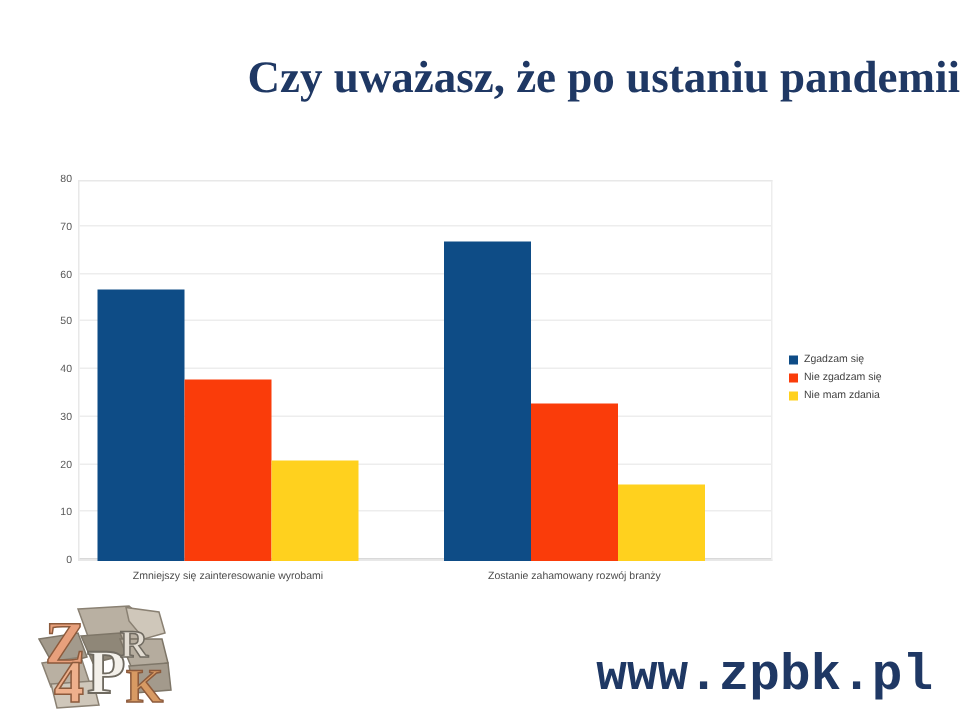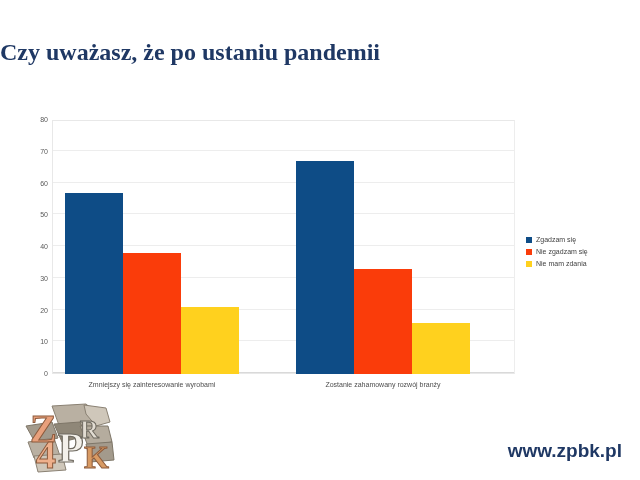--- a/index.html
+++ b/index.html
@@ -15,24 +15,24 @@
     font-family: "Liberation Sans", sans-serif;
     background: #ffffff;
   }
 
   
   #slide-title {
     position: absolute;
     left: 0;
     top: 34px;
     width: 640px;
-    text-align: left;
+    text-align: right;
     font-family: "Liberation Serif", serif;
     font-weight: bold;
-    font-size: 24px;
+    font-size: 30px;
     line-height: 36px;
     color: #1F3864;
     letter-spacing: 0px;
     white-space: nowrap;
   }
 
   
   #chart-object {
     position: absolute;
     left: 18px;
@@ -131,23 +131,23 @@
     color: #3f3f3f;
     white-space: nowrap;
     font-family: "Liberation Sans", sans-serif;
   }
 
   
   #footer-url {
     position: absolute;
     right: 18px;
     bottom: 14px;
-    font-family: Liberation Sans, sans-serif;
+    font-family: Liberation Mono, monospace;
     font-weight: bold;
-    font-size: 19px;
+    font-size: 34px;
     line-height: 30px;
     color: #1F3864;
     white-space: nowrap;
   }
 
   
   #company-logo {
     position: absolute;
     left: 14px;
     bottom: 4px;

